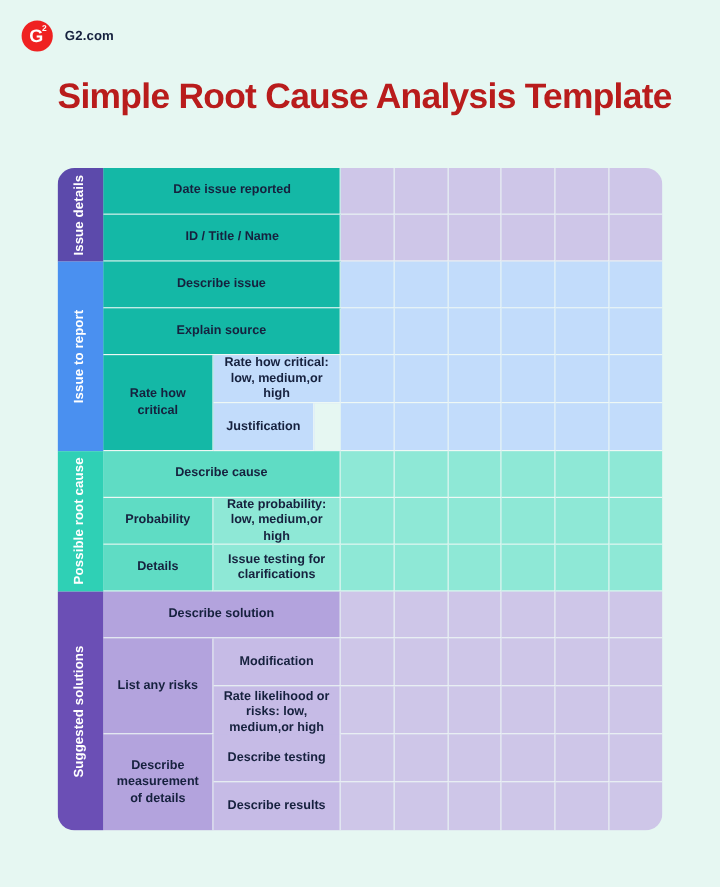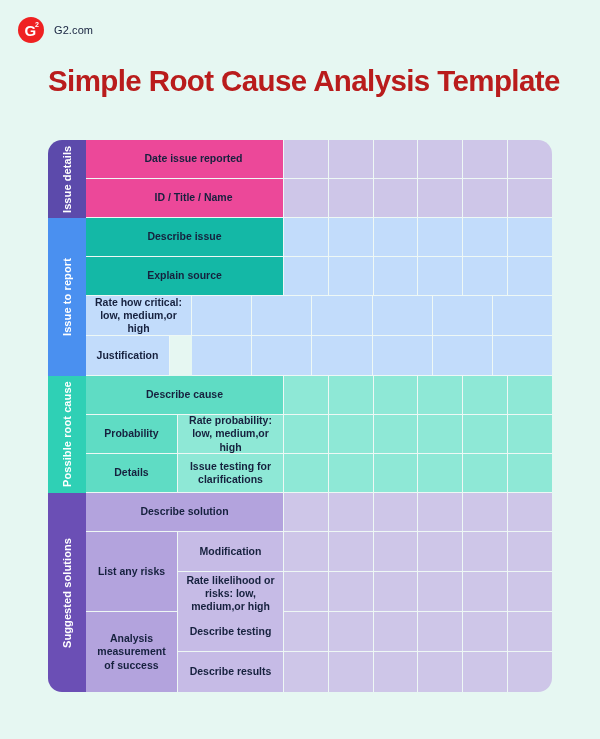--- a/index.html
+++ b/index.html
@@ -43,21 +43,21 @@
   #g2-logo .g-sup {
     position: absolute;
     right: 5px; top: 4px;
     color: #ffffff;
     font-size: 7px;
     font-weight: 700;
     line-height: 1;
   }
   #brand-name {
     font-size: 11px;
-    font-weight: 400;
+    font-weight: 700;
     color: #16213e;
     letter-spacing: .1px;
   }
 
   #page-title {
     font-size: 29.5px;
     font-weight: 700;
     letter-spacing: -0.6px;
     color: #b91c1c;
     padding: 18px 0 0 48px;
@@ -129,21 +129,21 @@
     flex: 1 1 0;
     border-right: 1.6px solid #eef8f5;
     border-bottom: 1.6px solid #eef8f5;
   }
   .blank:last-child { border-right: none; }
 
   .stack { display: flex; flex-direction: column; flex: 0 0 106px; }
 
   
   .sec-issue-details .section-label { background: #5c4aab; }
-  .sec-issue-details .cell          { background: #ec4899; padding-left: 24px; }
+  .sec-issue-details .cell          { background: #14b8a6; padding-left: 24px; }
   .sec-issue-details .blank         { background: #cec6e8; }
 
   .sec-issue-report .section-label  { background: #4a90f0; }
   .sec-issue-report .cell           { background: #14b8a6; }
   .sec-issue-report .cell.sub       { background: #c2dcfb; }
   .sec-issue-report .blank          { background: #c2dcfb; }
 
   .sec-root-cause .section-label    { background: #2fd0b5; }
   .sec-root-cause .cell             { background: #5fdcc4; }
   .sec-root-cause .cell.sub         { background: #8ee8d6; }
@@ -229,20 +229,21 @@
           <div class="blank"></div>
           <div class="blank"></div>
           <div class="blank"></div>
           <div class="blank"></div>
           <div class="blank"></div>
           <div class="blank"></div>
         </div>
       </div>
 
       <div class="row h-80">
+        <div class="cell c-left">Rate how critical</div>
         <div class="stack">
           <div class="cell sub h-40" style="width:106px;flex:0 0 40px;">Rate how critical: low, medium,or high</div>
           <div class="cell sub h-40" style="width:84px;flex:0 0 40px;">Justification</div>
         </div>
         <div class="blank-group" style="flex-direction:column;">
           <div style="display:flex;flex:0 0 40px;">
             <div class="blank"></div>
             <div class="blank"></div>
             <div class="blank"></div>
             <div class="blank"></div>
@@ -344,21 +345,21 @@
             <div class="blank"></div>
             <div class="blank"></div>
             <div class="blank"></div>
             <div class="blank"></div>
             <div class="blank"></div>
           </div>
         </div>
       </div>
 
       <div class="row h-80">
-        <div class="cell c-left no-bb">Analysis measurement of success</div>
+        <div class="cell c-left no-bb">Describe measurement of details</div>
         <div class="stack">
           <div class="cell sub" style="width:106px;flex:0 0 40px;">Describe testing</div>
           <div class="cell sub no-bb" style="width:106px;flex:0 0 40px;">Describe results</div>
         </div>
         <div class="blank-group" style="flex-direction:column;">
           <div style="display:flex;flex:0 0 40px;">
             <div class="blank"></div>
             <div class="blank"></div>
             <div class="blank"></div>
             <div class="blank"></div>

